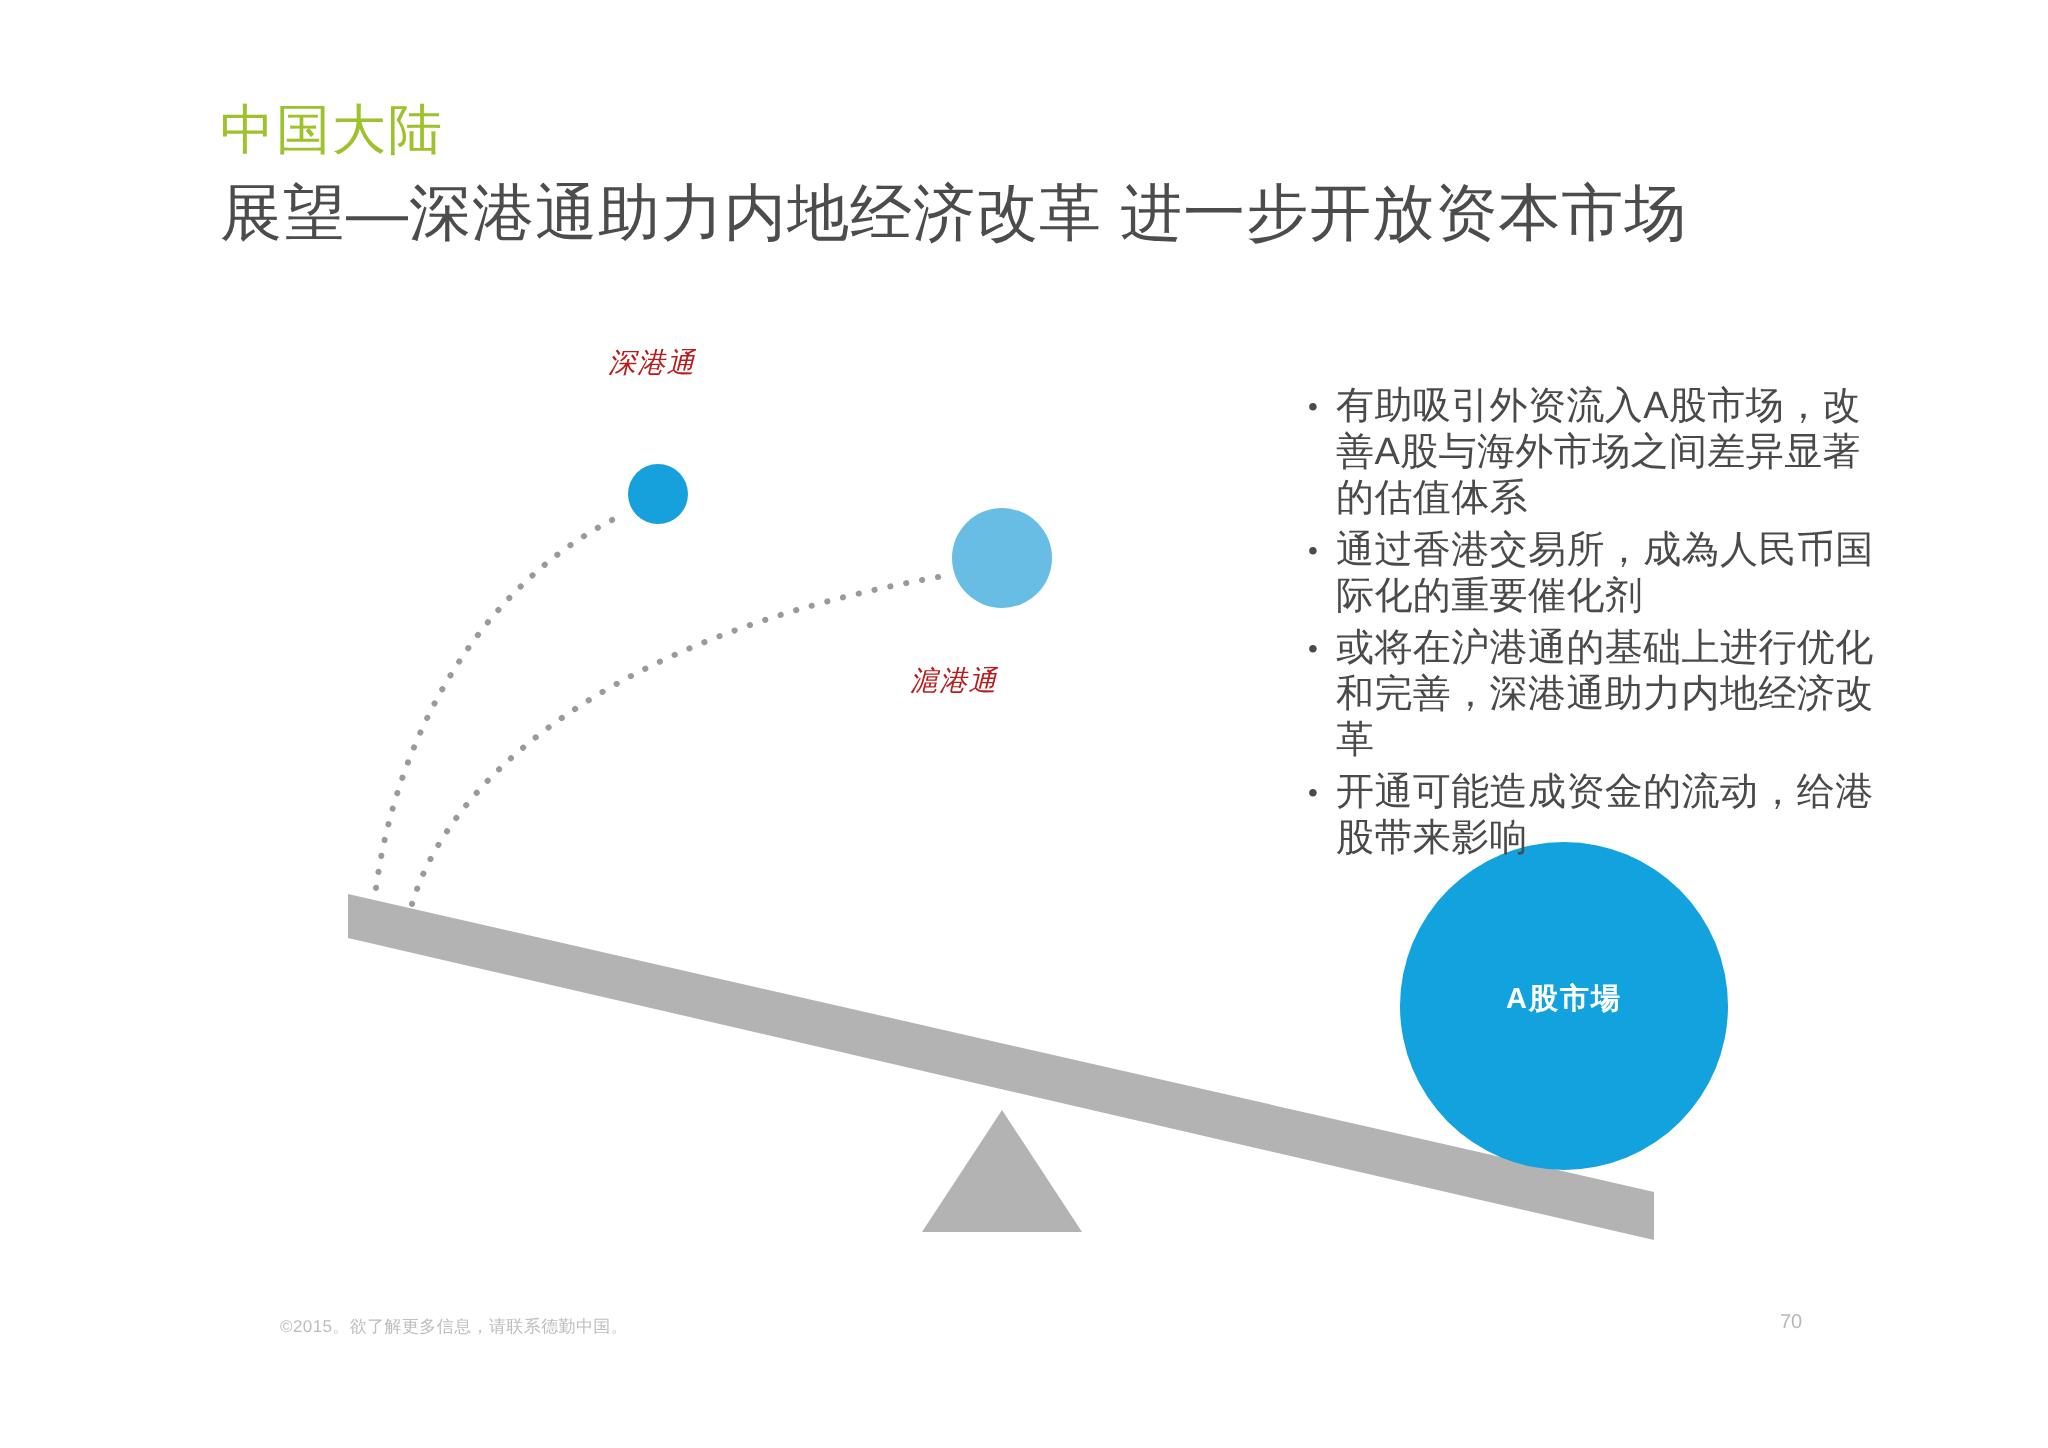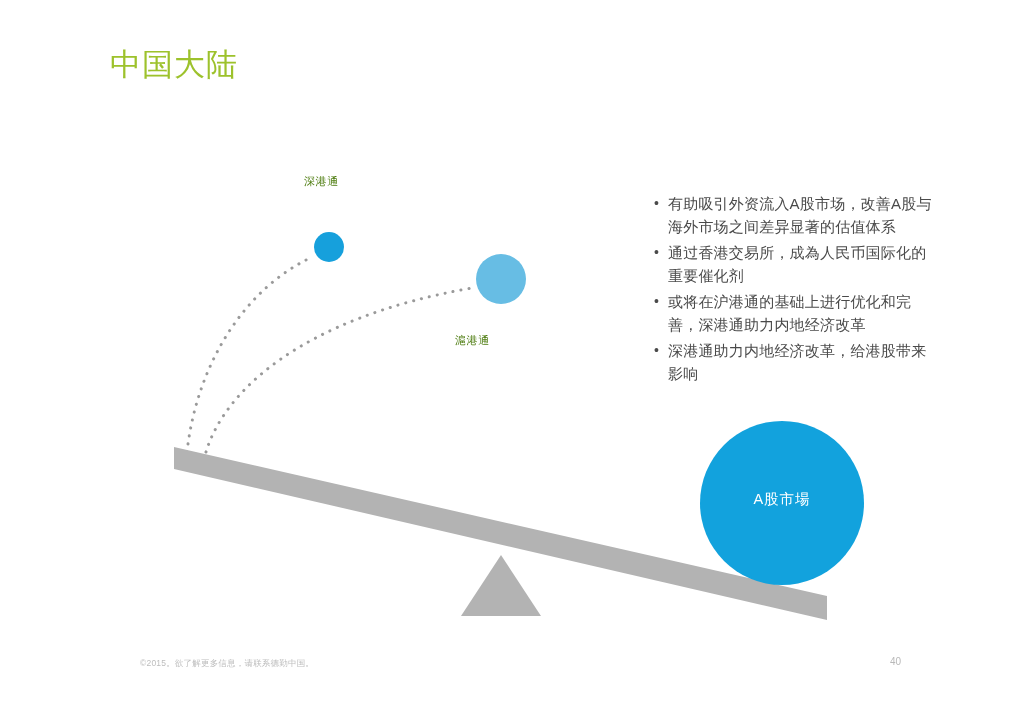--- a/index.html
+++ b/index.html
@@ -19,21 +19,21 @@
   }
 
   
   #title-block {
     position: absolute;
     left: 110px;
     top: 48px;
     width: 830px;
   }
   #eyebrow {
-    font-size: 31px;
+    font-size: 27px;
     line-height: 34px;
     color: #9dc22c;
     letter-spacing: 1px;
     font-weight: 400;
   }
   #main-title {
     margin-top: 4px;
     font-size: 31px;
     line-height: 42px;
     color: #4c4c4c;
@@ -48,39 +48,40 @@
     left: 0;
     top: 0;
     width: 1024px;
     height: 724px;
     pointer-events: none;
   }
   #diagram svg { display: block; }
 
   .diagram-label {
     position: absolute;
-    font-size: 11px;
+    font-size: 14px;
     line-height: 18px;
-    color: #4d7c0f;
+    color: #b91c1c;
     letter-spacing: 0.6px;
     white-space: nowrap;
+    font-style: italic;
   }
   #label-shenzhen { left: 304px; top: 172px; }
   #label-shanghai { left: 455px; top: 331px; }
 
   #circle-a-share-label {
     position: absolute;
     left: 700px;
     top: 490px;
     width: 164px;
     text-align: center;
     color: #ffffff;
     font-size: 14.5px;
     letter-spacing: 1px;
-    font-weight: normal;
+    font-weight: bold;
   }
 
   
   #bullets {
     position: absolute;
     left: 654px;
     top: 192px;
     width: 285px;
   }
   .bullet-row {
@@ -90,21 +91,21 @@
   }
   .bullet-dot {
     flex: 0 0 auto;
     width: 14px;
     font-size: 14px;
     line-height: 23px;
     color: #4a4a4a;
   }
   .bullet-text {
     flex: 1 1 auto;
-    font-size: 15px;
+    font-size: 19px;
     line-height: 23px;
     color: #4a4a4a;
     letter-spacing: 0.2px;
   }
 
   
   #footer-copyright {
     position: absolute;
     left: 110px;
     top: 657px;
@@ -123,20 +124,21 @@
     color: #b8b8b8;
   }
 </style>
 </head>
 <body>
 
 <div id="slide">
 
   <div id="title-block">
     <div id="eyebrow">中国大陆</div>
+    <div id="main-title">展望—深港通助力内地经济改革 进一步开放资本市场</div>
   </div>
 
   <div id="diagram">
     <svg width="1024" height="724" viewBox="0 0 1024 724" xmlns="http://www.w3.org/2000/svg">
 
       <path d="M 187 452 C 196 370, 240 292, 310 258" fill="none" stroke="#9a9a9a" stroke-width="3" stroke-linecap="round" stroke-dasharray="0.1 8"></path>
 
       <path d="M 206 452 C 224 392, 300 318, 472 288" fill="none" stroke="#9a9a9a" stroke-width="3" stroke-linecap="round" stroke-dasharray="0.1 8"></path>
 
       <polygon points="174,447 174,469 827,620 827,596" fill="#b3b3b3"></polygon>
@@ -169,22 +171,22 @@
       <span class="bullet-text">通过香港交易所，成為人民币国际化的重要催化剂</span>
     </div>
 
     <div class="bullet-row">
       <span class="bullet-dot">•</span>
       <span class="bullet-text">或将在沪港通的基础上进行优化和完善，深港通助力内地经济改革</span>
     </div>
 
     <div class="bullet-row">
       <span class="bullet-dot">•</span>
-      <span class="bullet-text">深港通助力内地经济改革，给港股带来影响</span>
+      <span class="bullet-text">开通可能造成资金的流动，给港股带来影响</span>
     </div>
 
   </div>
 
   <div id="footer-copyright">©2015。欲了解更多信息，请联系德勤中国。</div>
 
-  <div id="footer-page-number">40</div>
+  <div id="footer-page-number">70</div>
 
 </div>
 
 </body></html>

